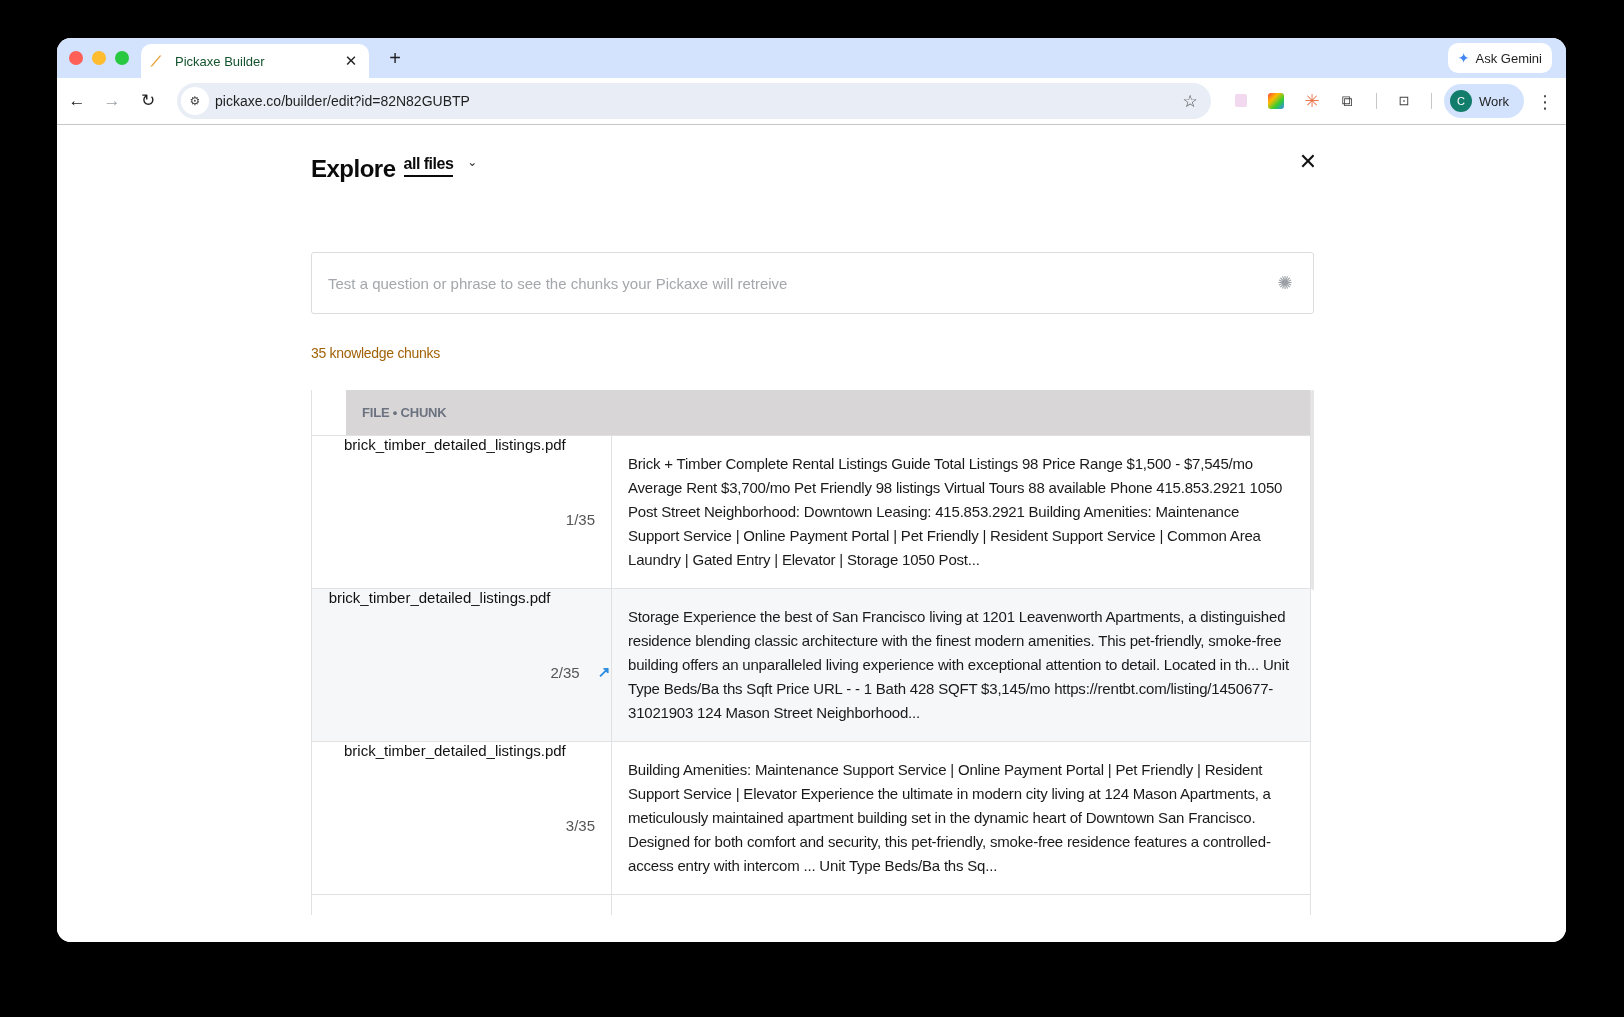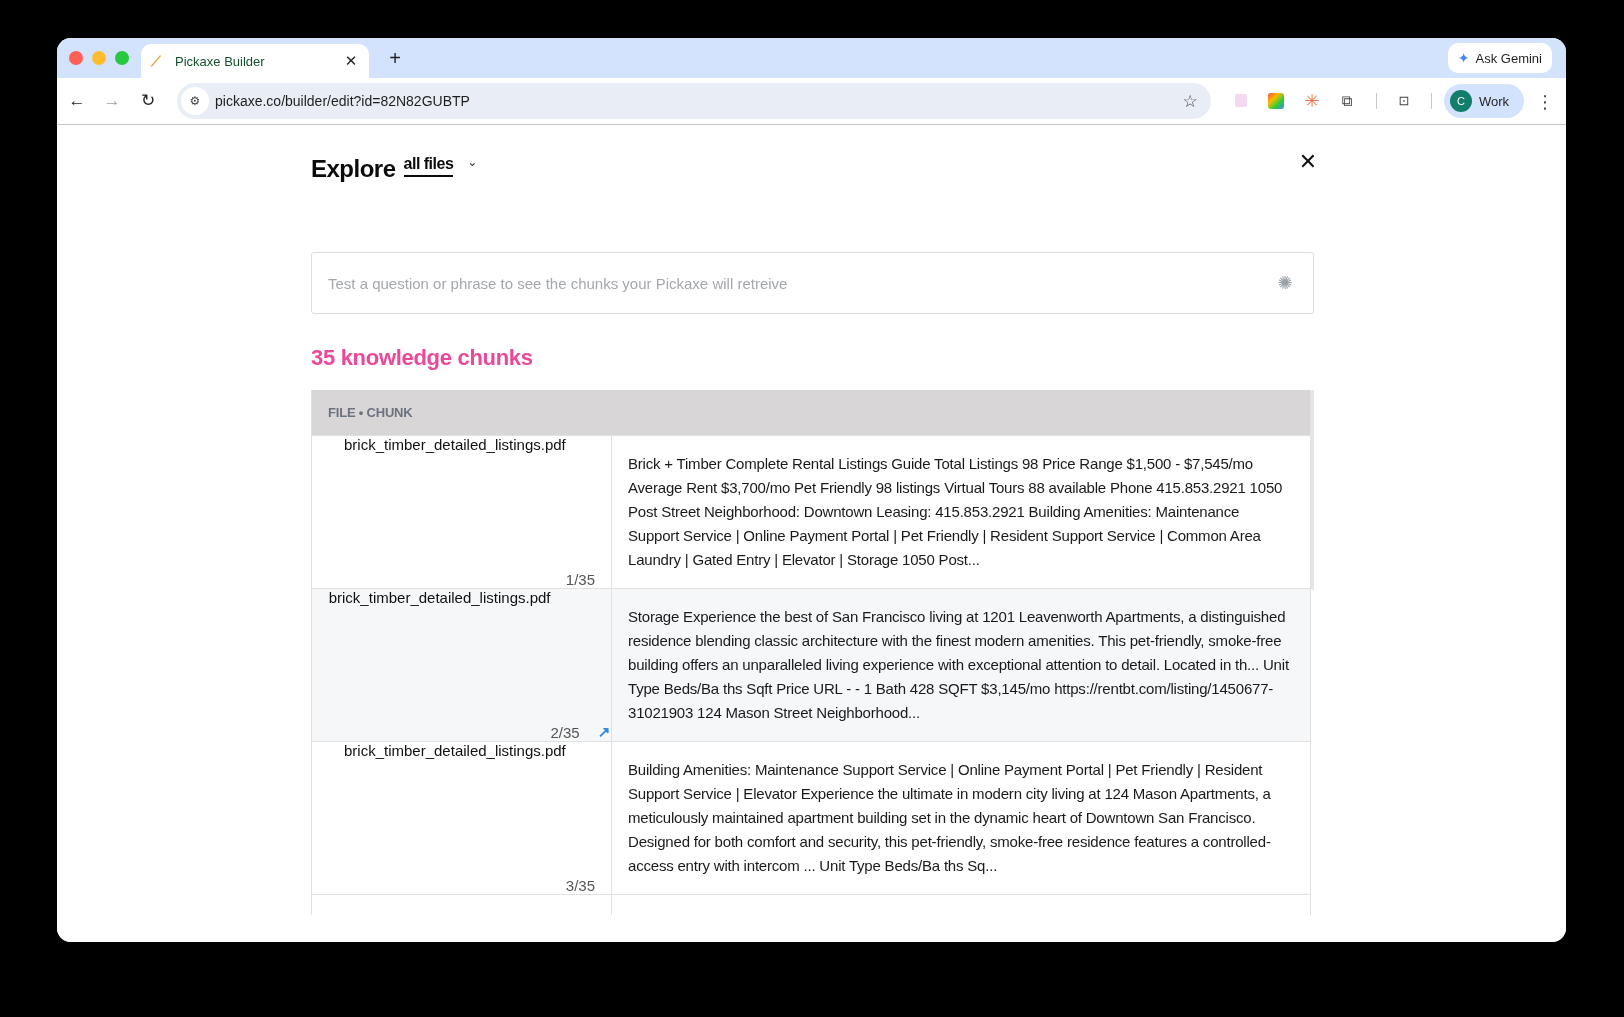--- a/index.html
+++ b/index.html
@@ -78,32 +78,32 @@
   .close-btn { position: absolute; left: 985px; top: 24px; width: 24px; height: 24px; font-size: 22px; line-height: 24px; text-align: center; color: #111; cursor: pointer; }
 
   .search {
     position: absolute; left: 0; top: 126px; width: 1003px; height: 62px; border: 1px solid #dcdcdc; border-radius: 3px;
     display: flex; align-items: center; padding: 0 16px;
   }
   .search input { flex: 1; border: none; outline: none; font-size: 15px; font-family: "Liberation Sans", sans-serif; color: #333; background: transparent; }
   .search input::placeholder { color: #a4a7ab; }
   .search .search-icon { width: 24px; height: 24px; color: #9aa0a6; font-size: 18px; text-align: center; line-height: 24px; }
 
-  .count { position: absolute; left: 0; top: 219px; font-size: 22px; font-weight: bold; color: #ec4899; letter-spacing: -0.3px; }
+  .count { position: absolute; left: 0; top: 219px; font-size: 14px; font-weight: normal; color: #a16207; letter-spacing: -0.3px; }
 
   .table { position: absolute; left: 0; top: 264px; width: 1000px; border-left: 1px solid #e1e1e1; border-right: 1px solid #e1e1e1; }
-  .thead { height: 45px; background: #d9d6d7; display: flex; align-items: center; }
+  .thead { height: 45px; background: #d9d6d7; display: flex; align-items: center; margin-left: 34px; }
   .th { font-size: 13px; font-weight: bold; color: #6b7280; letter-spacing: -0.2px; }
   .th.c1 { width: 300px; padding-left: 16px; }
   .th.c2 { flex: 1; padding-left: 16px; }
   .tr { display: flex; height: 153px; border-top: 1px solid #e1e1e1; }
   .tr.alt { background: #f6f7f9; }
   .td1 { width: 300px; border-right: 1px solid #e1e1e1; padding-left: 16px; display: flex; flex-direction: row; justify-content: center; }
   .td1 .fname { font-size: 15px; color: #111; }
-  .td1 .chunk { font-size: 15px; color: #555; margin-top: 14px; display: flex; align-items: flex-end; }
+  .td1 .chunk { font-size: 15px; color: #555; margin-top: 14px; display: flex; align-items: center; }
   .td1 .chunk .link { color: #2b8de0; font-size: 15px; margin-left: 18px; font-weight: bold; cursor: pointer; }
   .td2 { flex: 1; padding: 9px 16px; font-size: 15px; line-height: 24px; color: #1a1a1a; display: flex; align-items: center; letter-spacing: -0.2px; }
 
   .scrollbar { position: absolute; left: 1000px; top: 264px; width: 4px; height: 200px; background: #e5e5e8; border-radius: 2px; }
 </style>
 </head>
 <body>
 
 <div class="window">
   <div class="tabbar">

